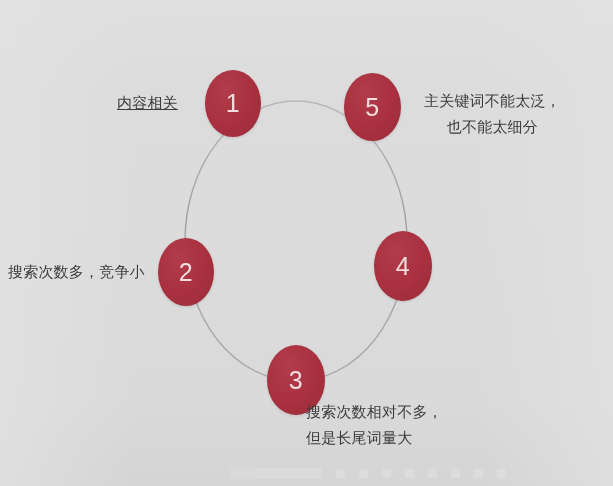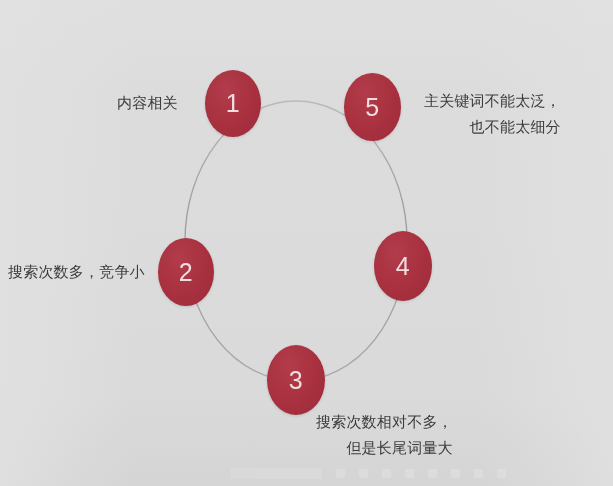--- a/index.html
+++ b/index.html
@@ -87,25 +87,25 @@
   .caption {
     position: absolute;
     color: #3b3b3b;
     font-size: 15px;
     line-height: 26px;
     white-space: pre-line;
     font-family: "Liberation Sans", "DejaVu Sans", sans-serif;
     letter-spacing: 0.2px;
     user-select: none;
   }
-  #caption-1 { left: 117px; top:  90px; text-align: center; }
+  #caption-1 { left: 117px; top:  90px; text-align: center; text-decoration: underline; }
   #caption-2 { left:   8px; top: 259px; text-align: center; }
-  #caption-3 { left: 316px; top: 399px; text-align: right; margin-top: 10px; }
+  #caption-3 { left: 306px; top: 399px; text-align: left; }
   #caption-4 { left: 447px; top: 272px; text-align: left; }
-  #caption-5 { left: 424px; top:  88px; text-align: right; }
+  #caption-5 { left: 424px; top:  88px; text-align: center; }
 
   
   .watermark-band {
     position: absolute;
     left: 0;
     bottom: 0;
     width: 613px;
     height: 26px;
     opacity: 0.30;
     pointer-events: none;

